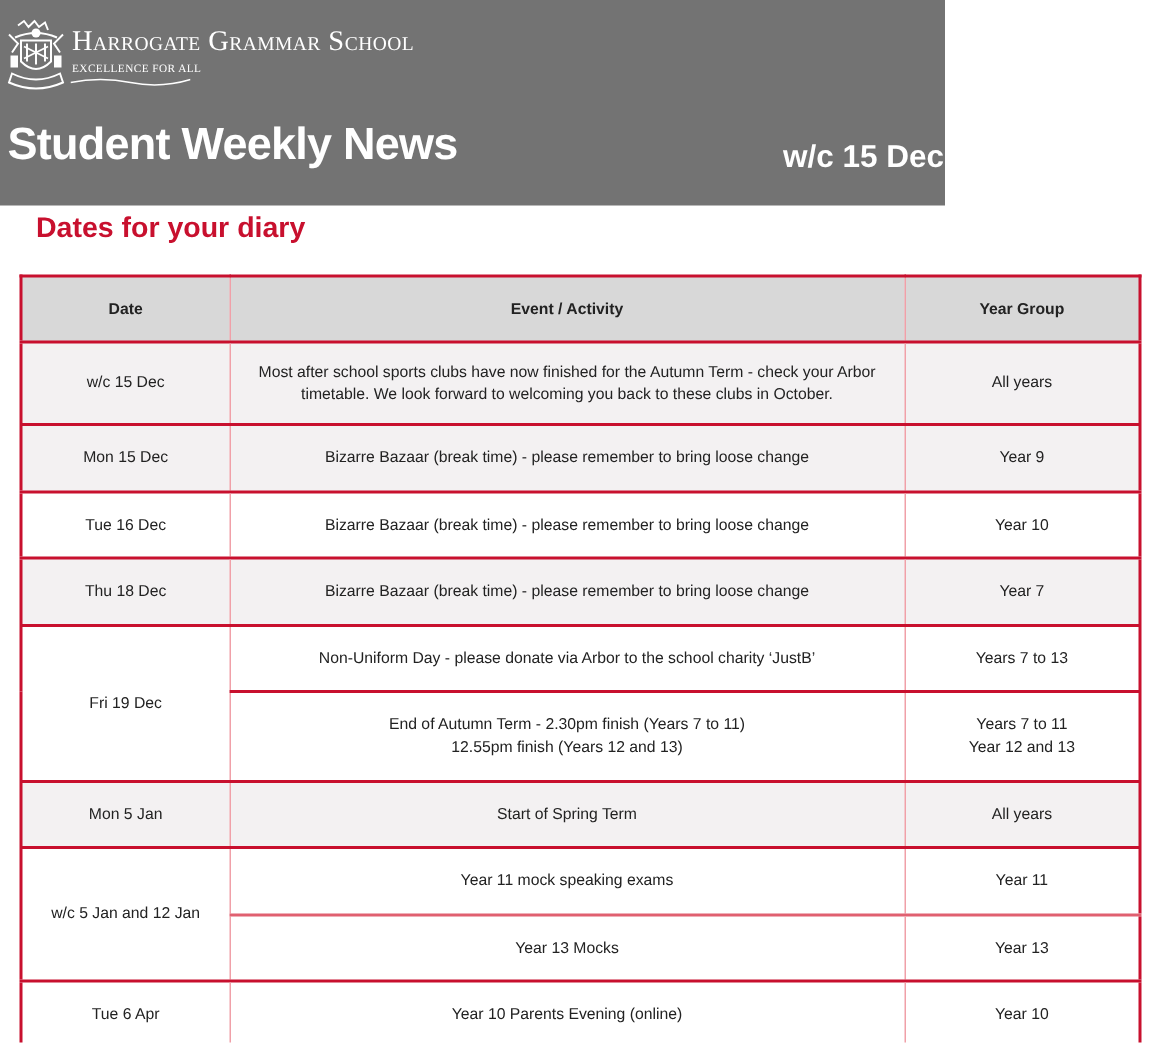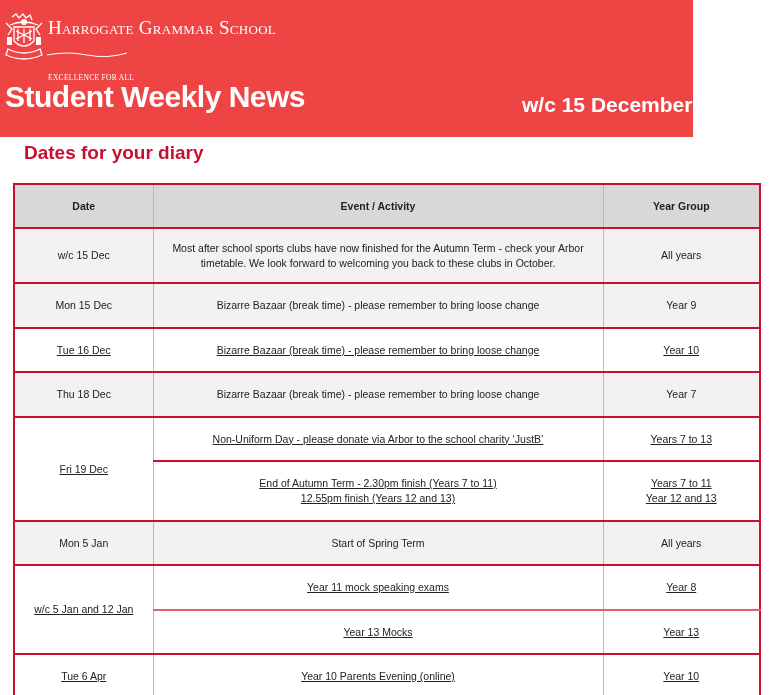--- a/index.html
+++ b/index.html
@@ -1,39 +1,39 @@
 <!DOCTYPE html>
 <html><head>
 <meta charset="utf-8">
 <style>
   * { box-sizing: border-box; margin: 0; padding: 0; }
   html, body { width: 769px; height: 695px; background: #ffffff; overflow: hidden; }
   body { font-family: "Liberation Sans", sans-serif; position: relative; }
 
-  .banner { position: absolute; left: 0; top: 0; width: 693px; height: 137px; background: #ef4444; }
+  .banner { position: absolute; left: 0; top: 0; width: 630px; height: 137px; background: #737373; }
   .crest { position: absolute; left: 4px; top: 13px; width: 40px; height: 48px; }
   .school-name { position: absolute; left: 48px; top: 17px; color: #fff; font-family: "Liberation Serif", serif; font-size: 19px; letter-spacing: 0.3px; font-variant: small-caps; }
-  .school-motto { position: absolute; left: 48px; top: 41px; color: #fff; font-family: "Liberation Serif", serif; font-size: 7.5px; letter-spacing: 0.3px; margin-top: 32px; }
+  .school-motto { position: absolute; left: 48px; top: 41px; color: #fff; font-family: "Liberation Serif", serif; font-size: 7.5px; letter-spacing: 0.3px; }
   .motto-swoosh { position: absolute; left: 47px; top: 49px; width: 80px; height: 10px; }
 
   .news-title { position: absolute; left: 5px; top: 71px; color: #fff; font-weight: bold; font-size: 30px; letter-spacing: -0.5px; line-height: 52px; white-space: nowrap; }
   .news-date { position: absolute; left: 522px; top: 92px; color: #fff; font-weight: bold; font-size: 21px; line-height: 26px; white-space: nowrap; }
 
   .section-title { position: absolute; left: 12px; top: 141px; color: #c8102e; font-weight: bold; font-size: 19px; line-height: 24px; margin-left: 12px; }
 
   table.diary { position: absolute; left: 13px; top: 183px; width: 746px; border-collapse: collapse; table-layout: fixed; font-size: 10.5px; color: #222; }
   table.diary th, table.diary td { border: 1px solid #f0a0a8; text-align: center; vertical-align: middle; padding: 2px 8px; line-height: 15px; }
   table.diary th { background: #d8d8d8; font-weight: bold; height: 44px; font-size: 10.5px; }
   table.diary tr.grp-top > td { border-top: 2px solid #c8102e; }
   table.diary { border: 2px solid #c8102e; }
   .c-date { width: 139px; }
   .c-event { width: 450px; }
   .c-year { width: 157px; }
   tr.shade td { background: #f3f1f2; }
-  tr.white td { background: #ffffff; text-decoration: underline; }
+  tr.white td { background: #ffffff; }
   .line { display: block; }
 </style>
 </head>
 <body>
 
 <div class="banner">
   <svg class="crest" viewBox="0 0 40 48">
     <g fill="none" stroke="#ffffff" stroke-width="1.3">
       <path d="M8 4 l4 -3 l3 4 l4 -4 l3 4 l4 -3 l2 5"></path>
       <path d="M6 12 q14 -6 28 0"></path>
@@ -114,21 +114,21 @@
       </td>
     </tr>
     <tr class="shade grp-top" style="height:44px">
       <td>Mon 5 Jan</td>
       <td>Start of Spring Term</td>
       <td>All years</td>
     </tr>
     <tr class="white grp-top" style="height:45px">
       <td rowspan="2">w/c 5 Jan and 12 Jan</td>
       <td>Year 11 mock speaking exams</td>
-      <td>Year 8</td>
+      <td>Year 11</td>
     </tr>
     <tr class="white" style="height:44px">
       <td style="border-top:2px solid #e06070">Year 13 Mocks</td>
       <td style="border-top:2px solid #e06070">Year 13</td>
     </tr>
     <tr class="white grp-top" style="height:45px">
       <td>Tue 6 Apr</td>
       <td>Year 10 Parents Evening (online)</td>
       <td>Year 10</td>
     </tr>

